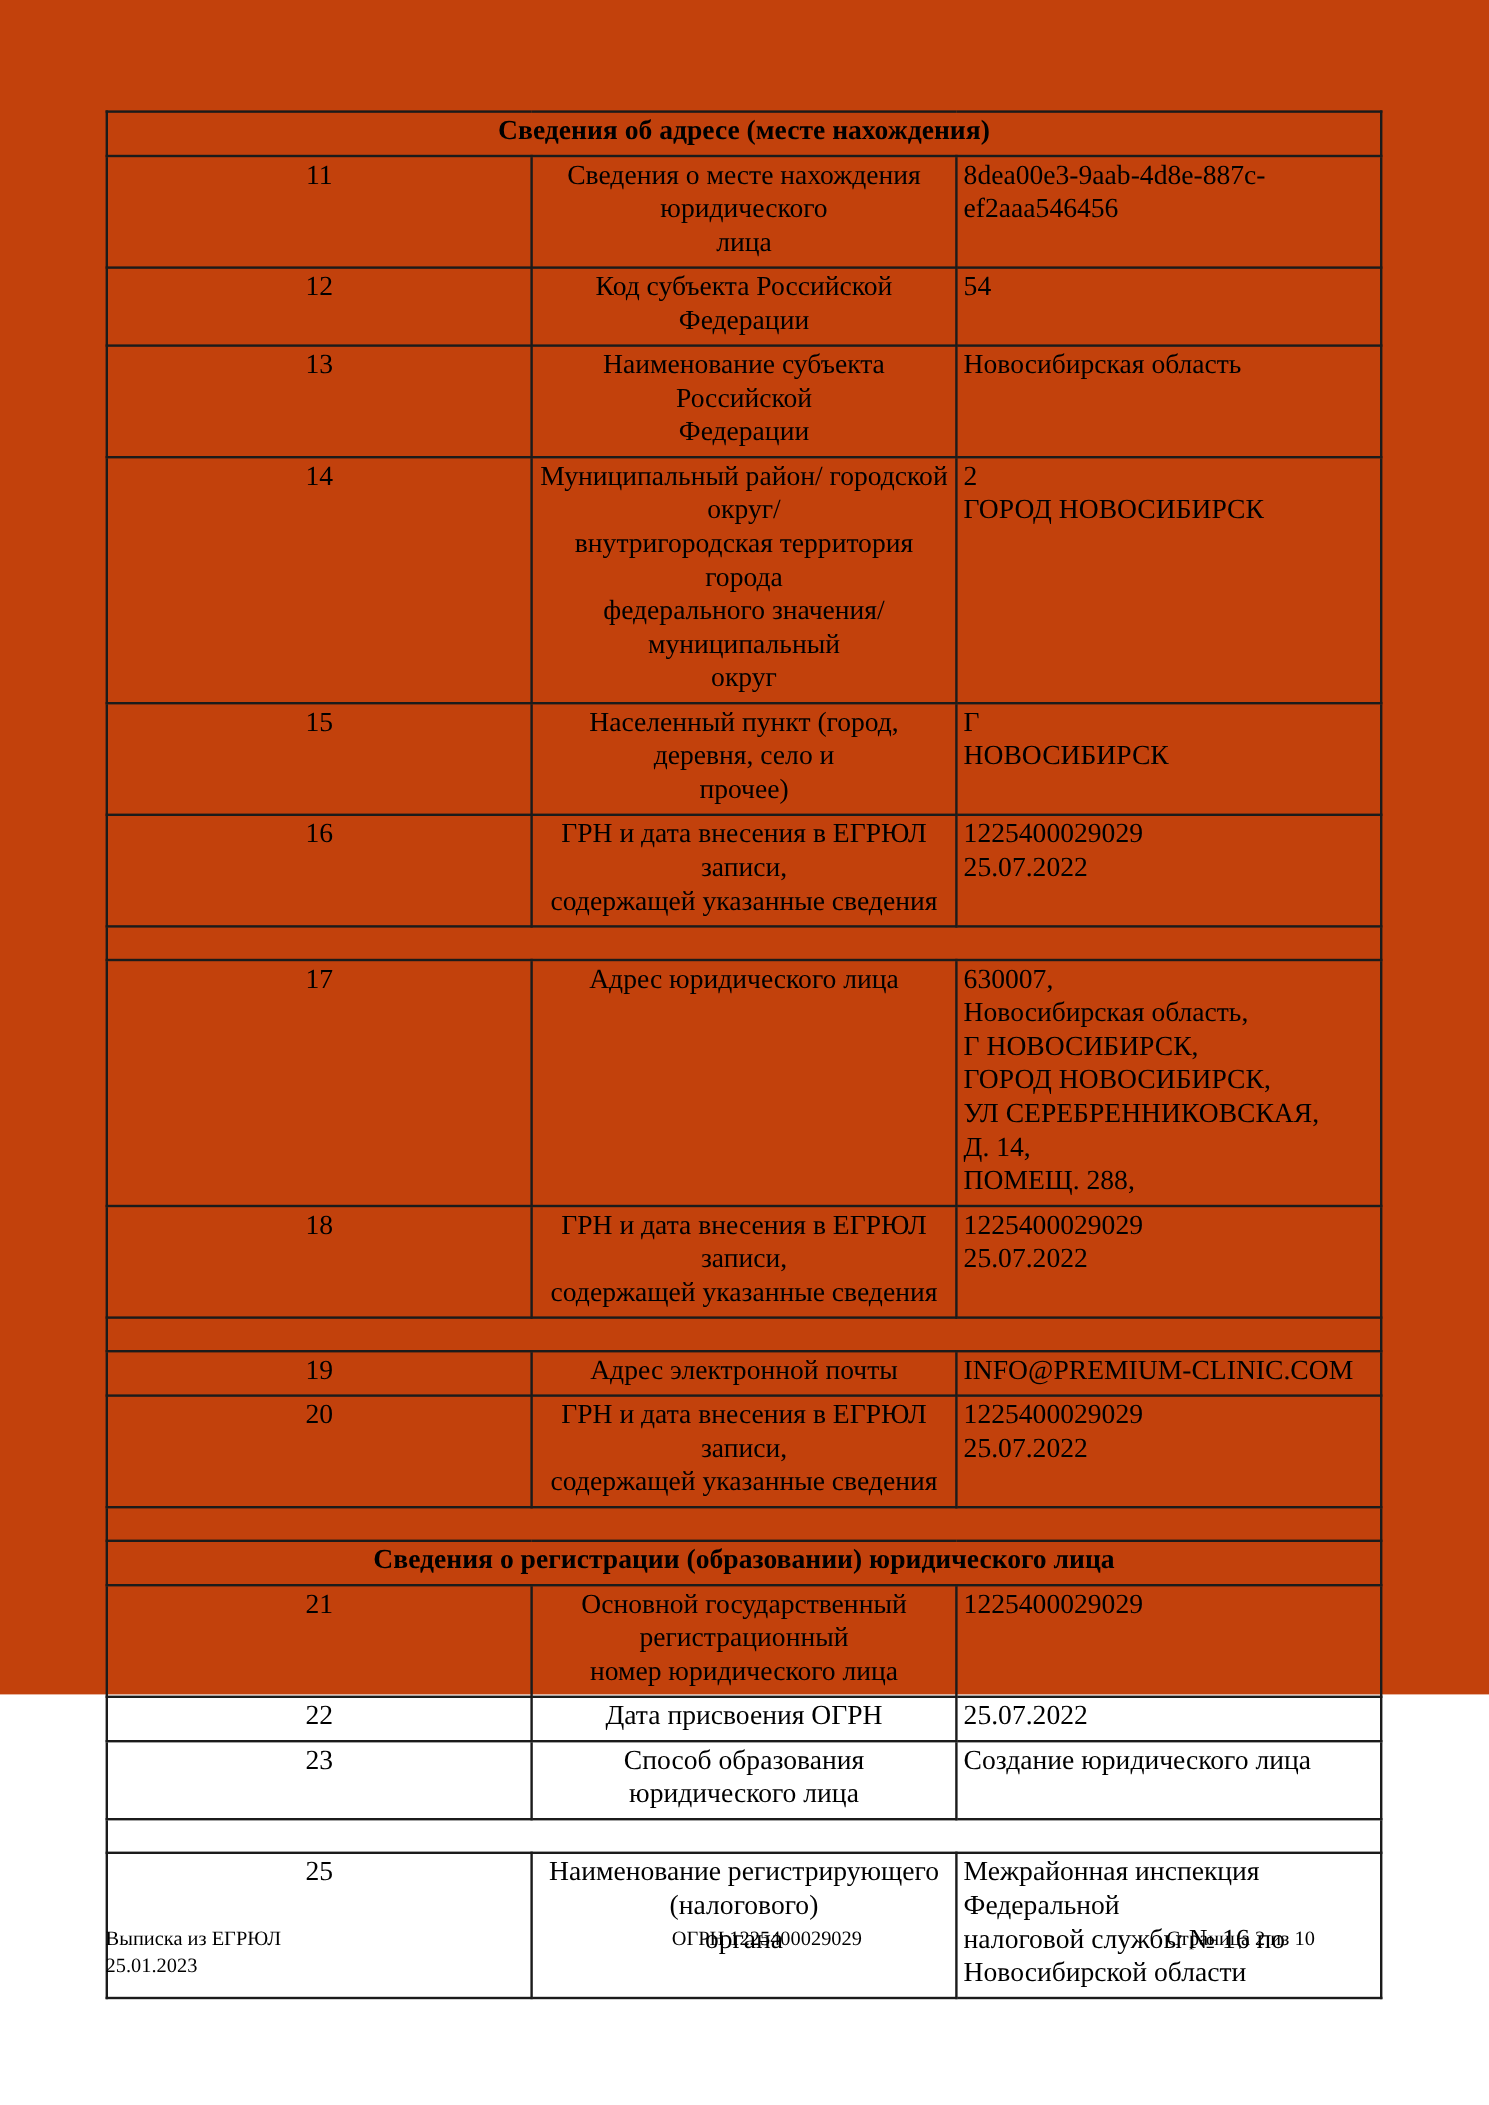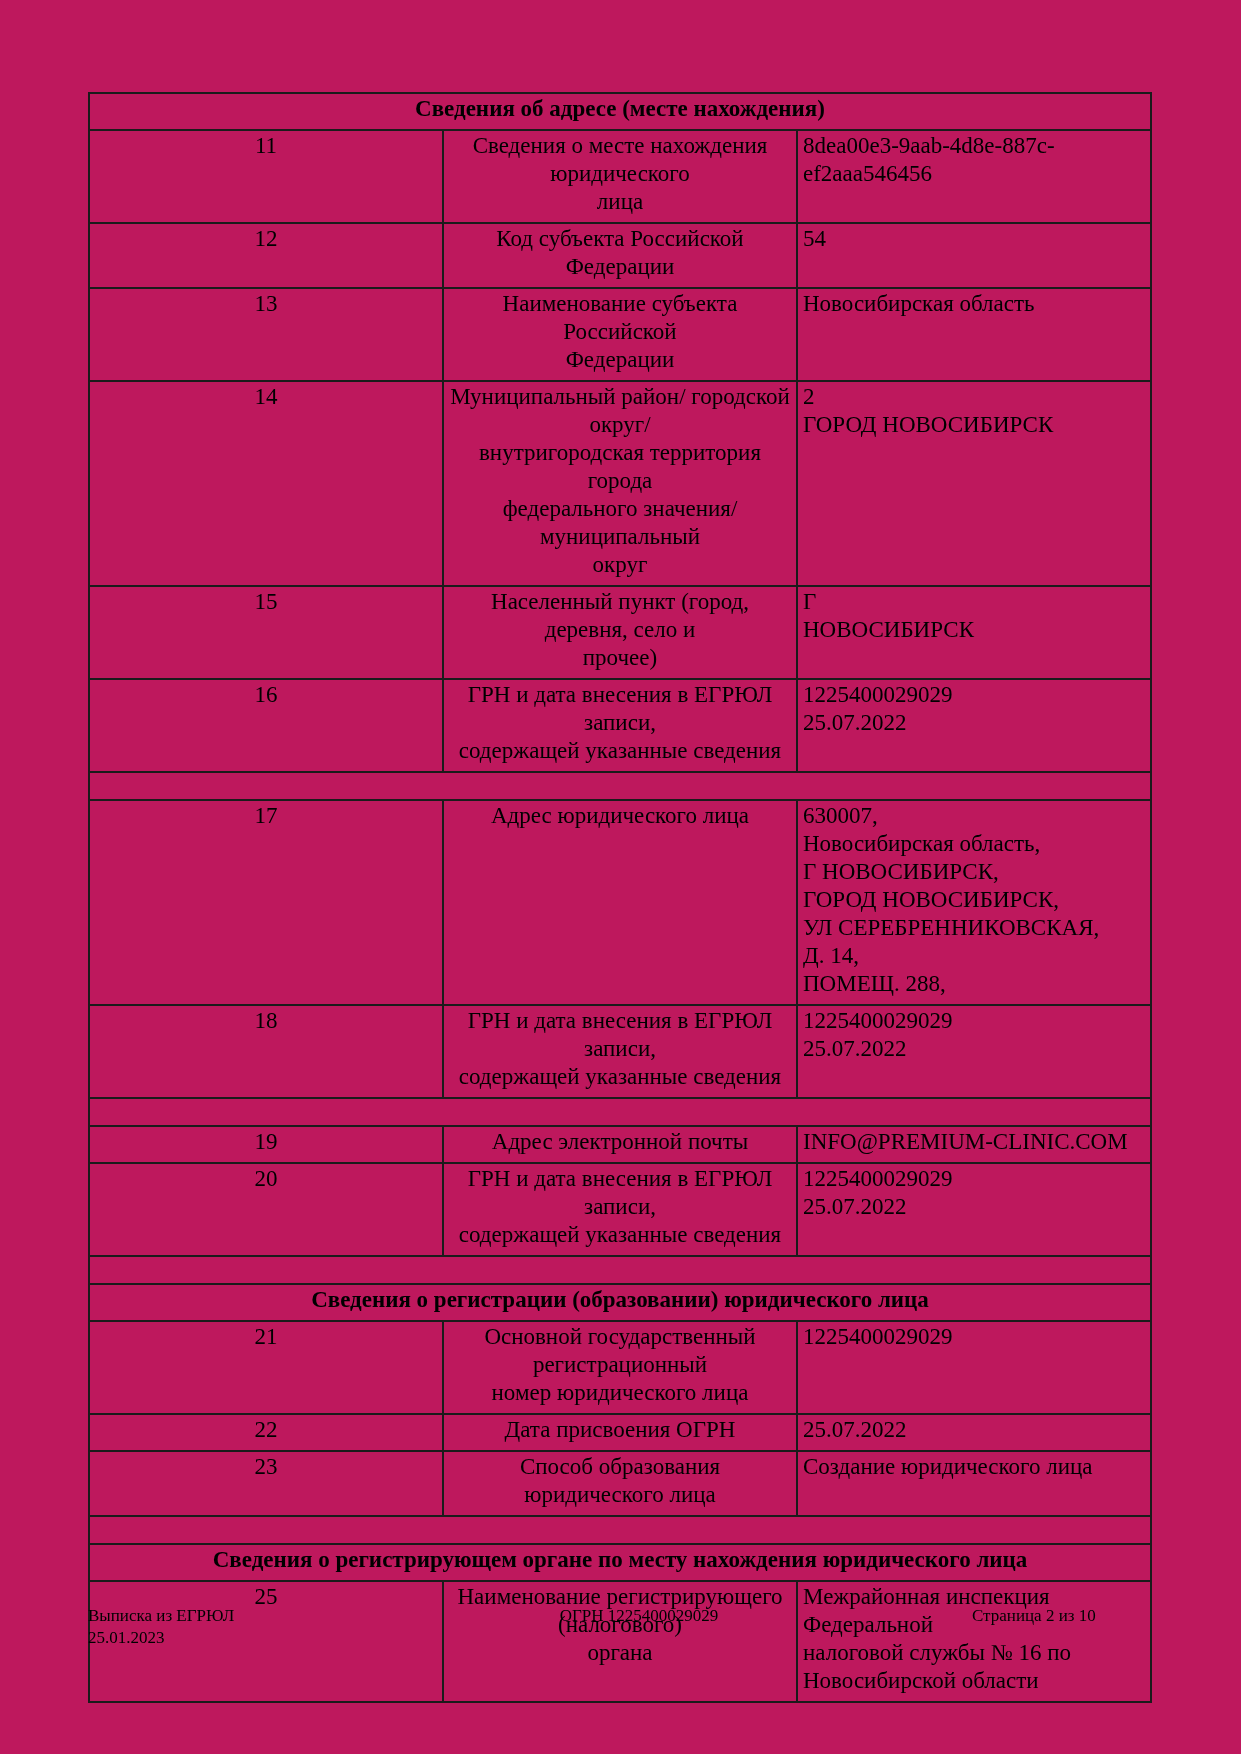--- a/index.html
+++ b/index.html
@@ -10,22 +10,22 @@
   body {
     width: 1241px;
     height: 1754px;
     overflow: hidden;
     font-family: "Liberation Serif", "DejaVu Serif", serif;
     color: #000000;
   }
   .page {
     position: relative;
     width: 1241px;
-    height: 1754px;
-    background: #be185d;
+    height: 1412px;
+    background: #c2410c;
   }
   table.egrul {
     position: absolute;
     left: 88px;
     top: 92px;
     width: 1064px;
     border-collapse: collapse;
     table-layout: fixed;
   }
   table.egrul td {
@@ -174,23 +174,20 @@
           <td class="cell-value">25.07.2022</td>
         </tr>
         <tr>
           <td class="cell-num">23</td>
           <td class="cell-label">Способ образования юридического лица</td>
           <td class="cell-value">Создание юридического лица</td>
         </tr>
         <tr class="spacer-row">
           <td colspan="3"></td>
         </tr>
-        <tr class="section-row">
-          <td colspan="3" class="section-cell">Сведения о регистрирующем органе по месту нахождения юридического лица</td>
-        </tr>
         <tr>
           <td class="cell-num">25</td>
           <td class="cell-label">Наименование регистрирующего (налогового)
 органа</td>
           <td class="cell-value">Межрайонная инспекция Федеральной
 налоговой службы № 16 по
 Новосибирской области</td>
         </tr>
       </tbody>
   </table>

